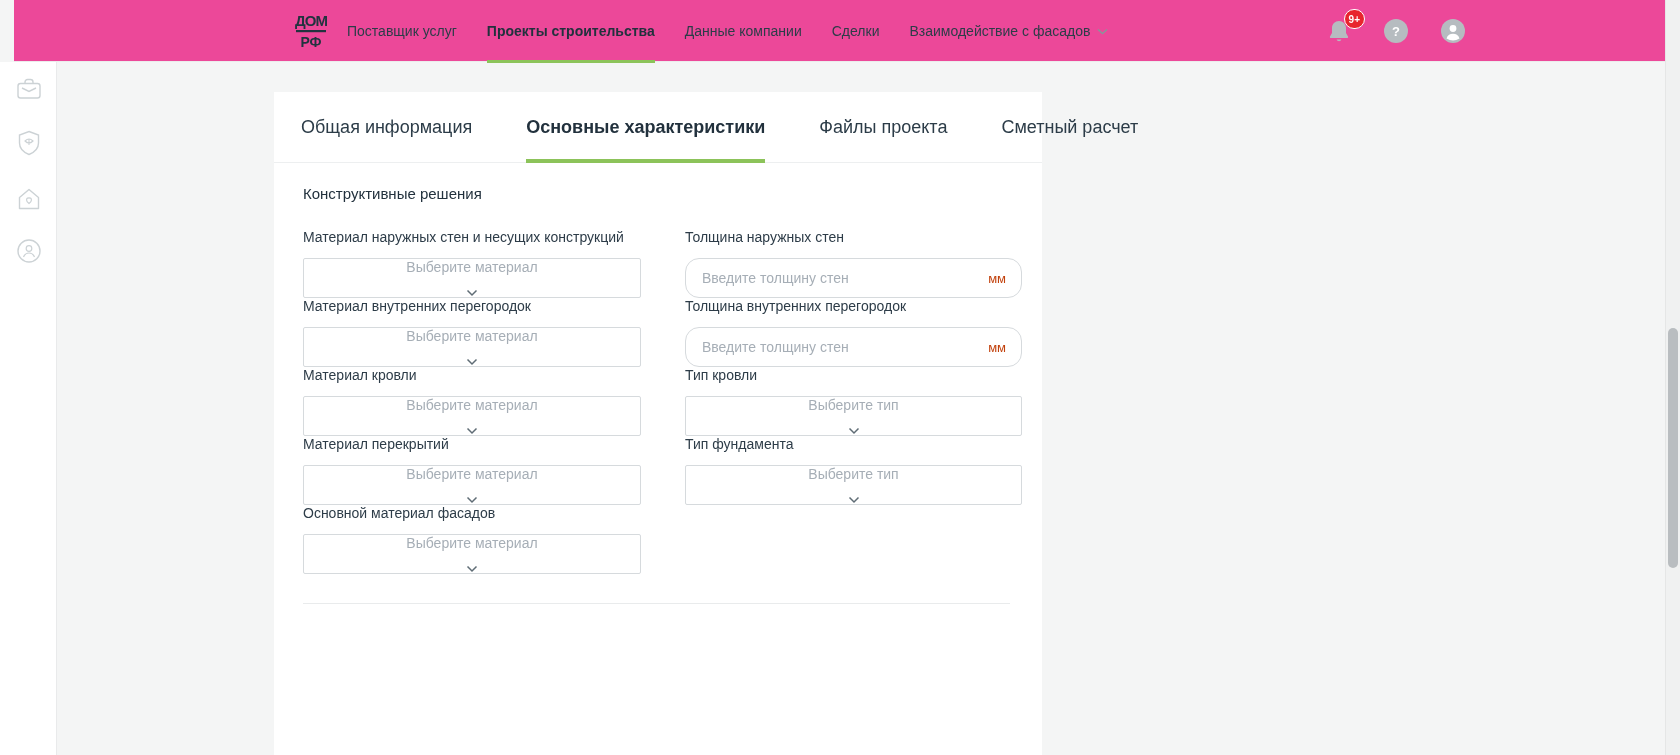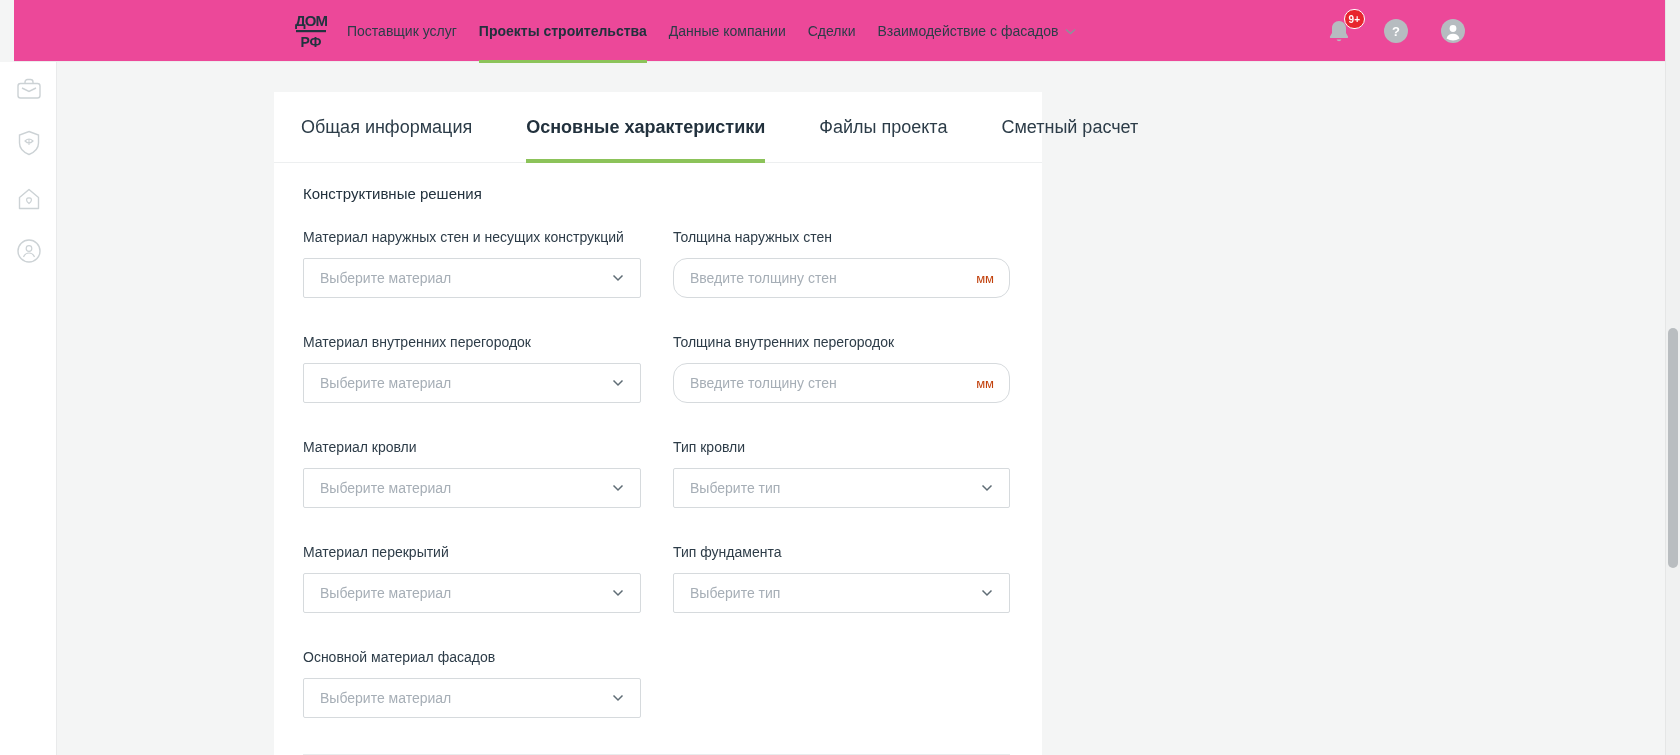--- a/index.html
+++ b/index.html
@@ -10,21 +10,21 @@
   }
   .viewport { position:relative; width:1680px; height:755px; overflow:hidden; }
 
   
   .header {
     position:absolute; left:0; top:0; width:1680px; height:62px;
     background:#ec4899; border-bottom:1px solid #ececec; z-index:5;margin-left:14px;
   }
   .header-inner { display:flex; align-items:center; height:62px; padding-left:277px; }
   .logo { width:40px; height:42px; margin-right:16px; flex:0 0 auto; }
-  .nav { display:flex; align-items:center; height:62px; gap:22px; }
+  .nav { display:flex; align-items:center; height:62px; gap:30px; }
   .nav-item {
     position:relative; height:62px; display:flex; align-items:center;
     font-size:14px; color:#2c3c48; cursor:pointer; white-space:nowrap;
   }
   .nav-item.active { font-weight:bold; color:#22313d; }
   .nav-item.active::after {
     content:""; position:absolute; left:0; right:0; bottom:-1px; height:3px;
     background:#8cc35a;
   }
   .nav-caret { margin-left:7px; display:inline-flex; }
@@ -74,27 +74,27 @@
   .tab.active { font-weight:bold; color:#22313d; }
   .tab.active::after {
     content:""; position:absolute; left:27px; right:27px; bottom:-1px; height:4px;
     background:#8cc35a;
   }
   .tab-divider { width:1px; background:#e4e6e7; margin:15px 0; }
 
   .card-content { padding:22px 32px 0 29px; }
   .section-title { font-size:15px; font-weight:normal; color:#22313d; line-height:18px; margin-bottom:26px; }
 
-  .form-row { display:grid; grid-template-columns:338px 337px; column-gap:32px; margin-bottom:36px; }
+  .form-row { display:grid; grid-template-columns:338px 337px; column-gap:44px; }
   .field-label { font-size:14px; color:#2d3c48; line-height:16px; margin-bottom:13px; }
 
   .select {
     height:40px; border:1px solid #d6dadd; border-radius:2px; background:#fff;
     display:flex; align-items:center; justify-content:space-between;
-    padding:0 16px; cursor:pointer;
+    padding:0 16px; cursor:pointer;flex-direction:column;
   }
   .select .ph { font-size:14px; color:#a6aeb6; }
 
   .input-wrap { position:relative; height:40px; }
   .input-wrap input {
     width:100%; height:40px; border:1px solid #d6dadd; border-radius:14px;
     padding:0 48px 0 16px; font-size:14px; color:#2d3c48;
     font-family:"Liberation Sans","DejaVu Sans",sans-serif; outline:none;
   }
   .input-wrap input::placeholder { color:#a6aeb6; opacity:1; }

